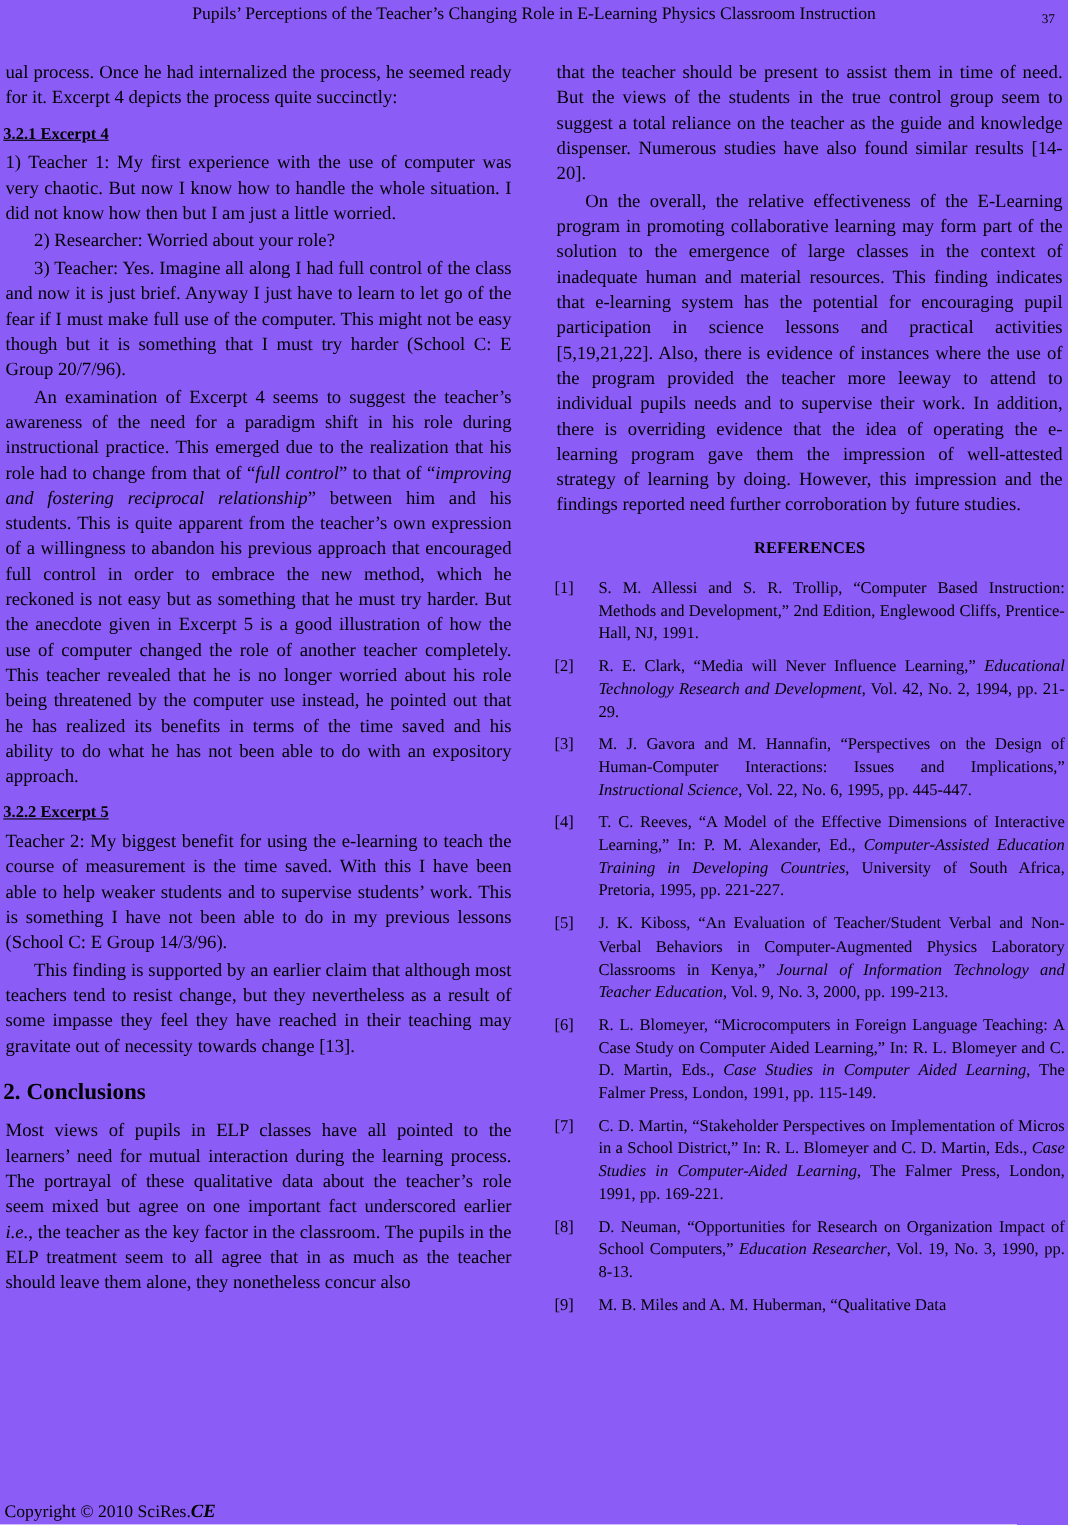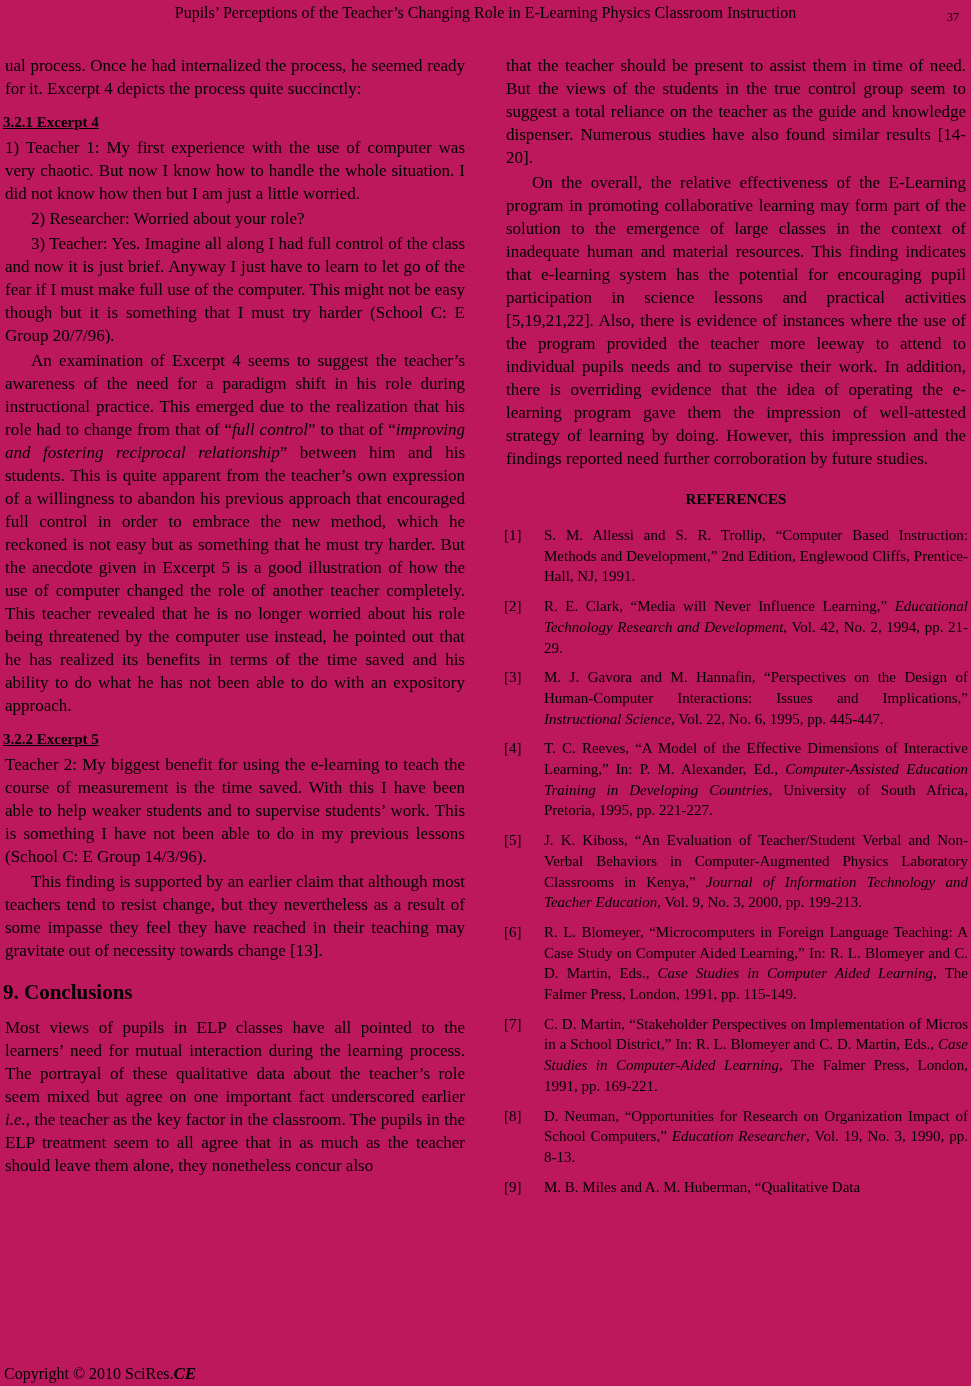--- a/index.html
+++ b/index.html
@@ -2,21 +2,21 @@
 <html><head>
 <meta charset="utf-8">
 <style>
   * { box-sizing: border-box; }
   html, body { margin: 0; padding: 0; background: #ffffff; }
   .page {
     position: relative;
     width: 971px;
     height: 1386px;
     margin: 0 auto;
-    background: #be185d;
+    background: #8b5cf6;
     color: #000000;
     font-family: "Liberation Serif", "DejaVu Serif", serif;
     overflow: hidden;
   }
   .page-header {
     position: absolute;
     top: 3px; left: 0; right: 0;
     text-align: center;
     font-size: 16px;
     line-height: 20px;
@@ -95,21 +95,21 @@
       <h3 class="h-sub">3.2.1 Excerpt 4</h3>
       <p class="bp"><span>1) Teacher 1: My first experience with the use of computer was very chaotic. But now I know how to handle the whole situation. I did not know how then but I am just a little worried.</span></p>
       <p class="bp ind"><span>2) Researcher: Worried about your role?</span></p>
       <p class="bp ind"><span>3) Teacher: Yes. Imagine all along I had full control of the class and now it is just brief. Anyway I just have to learn to let go of the fear if I must make full use of the computer. This might not be easy though but it is something that I must try harder (School C: E Group 20/7/96).</span></p>
       <p class="bp ind"><span>An examination of Excerpt 4 seems to suggest the teacher’s awareness of the need for a paradigm shift in his role during instructional practice. This emerged due to the realization that his role had to change from that of “</span><i>full control</i><span>” to that of “</span><i>improving and fostering reciprocal relationship</i><span>” between him and his students. This is quite apparent from the teacher’s own expression of a willingness to abandon his previous approach that encouraged full control in order to embrace the new method, which he reckoned is not easy but as something that he must try harder. But the anecdote given in Excerpt 5 is a good illustration of how the use of computer changed the role of another teacher completely. This teacher revealed that he is no longer worried about his role being threatened by the computer use instead, he pointed out that he has realized its benefits in terms of the time saved and his ability to do what he has not been able to do with an expository approach.</span></p>
 
       <h3 class="h-sub">3.2.2 Excerpt 5</h3>
       <p class="bp"><span>Teacher 2: My biggest benefit for using the e-learning to teach the course of measurement is the time saved. With this I have been able to help weaker students and to supervise students’ work. This is something I have not been able to do in my previous lessons (School C: E Group 14/3/96).</span></p>
       <p class="bp ind"><span>This finding is supported by an earlier claim that although most teachers tend to resist change, but they nevertheless as a result of some impasse they feel they have reached in their teaching may gravitate out of necessity towards change [13].</span></p>
 
-      <h2 class="h-main">9. Conclusions</h2>
+      <h2 class="h-main">2. Conclusions</h2>
       <p class="bp"><span>Most views of pupils in ELP classes have all pointed to the learners’ need for mutual interaction during the learning process. The portrayal of these qualitative data about the teacher’s role seem mixed but agree on one important fact underscored earlier </span><i>i.e.</i><span>, the teacher as the key factor in the classroom. The pupils in the ELP treatment seem to all agree that in as much as the teacher should leave them alone, they nonetheless concur also</span></p>
     </div>
 
     <div class="col">
       <p class="bp"><span>that the teacher should be present to assist them in time of need. But the views of the students in the true control group seem to suggest a total reliance on the teacher as the guide and knowledge dispenser. Numerous studies have also found similar results [14-20].</span></p>
       <p class="bp ind"><span>On the overall, the relative effectiveness of the E-Learning program in promoting collaborative learning may form part of the solution to the emergence of large classes in the context of inadequate human and material resources. This finding indicates that e-learning system has the potential for encouraging pupil participation in science lessons and practical activities [5,19,21,22]. Also, there is evidence of instances where the use of the program provided the teacher more leeway to attend to individual pupils needs and to supervise their work. In addition, there is overriding evidence that the idea of operating the e-learning program gave them the impression of well-attested strategy of learning by doing. However, this impression and the findings reported need further corroboration by future studies.</span></p>
 
       <h2 class="h-refs">REFERENCES</h2>
 
       <div class="refs">

